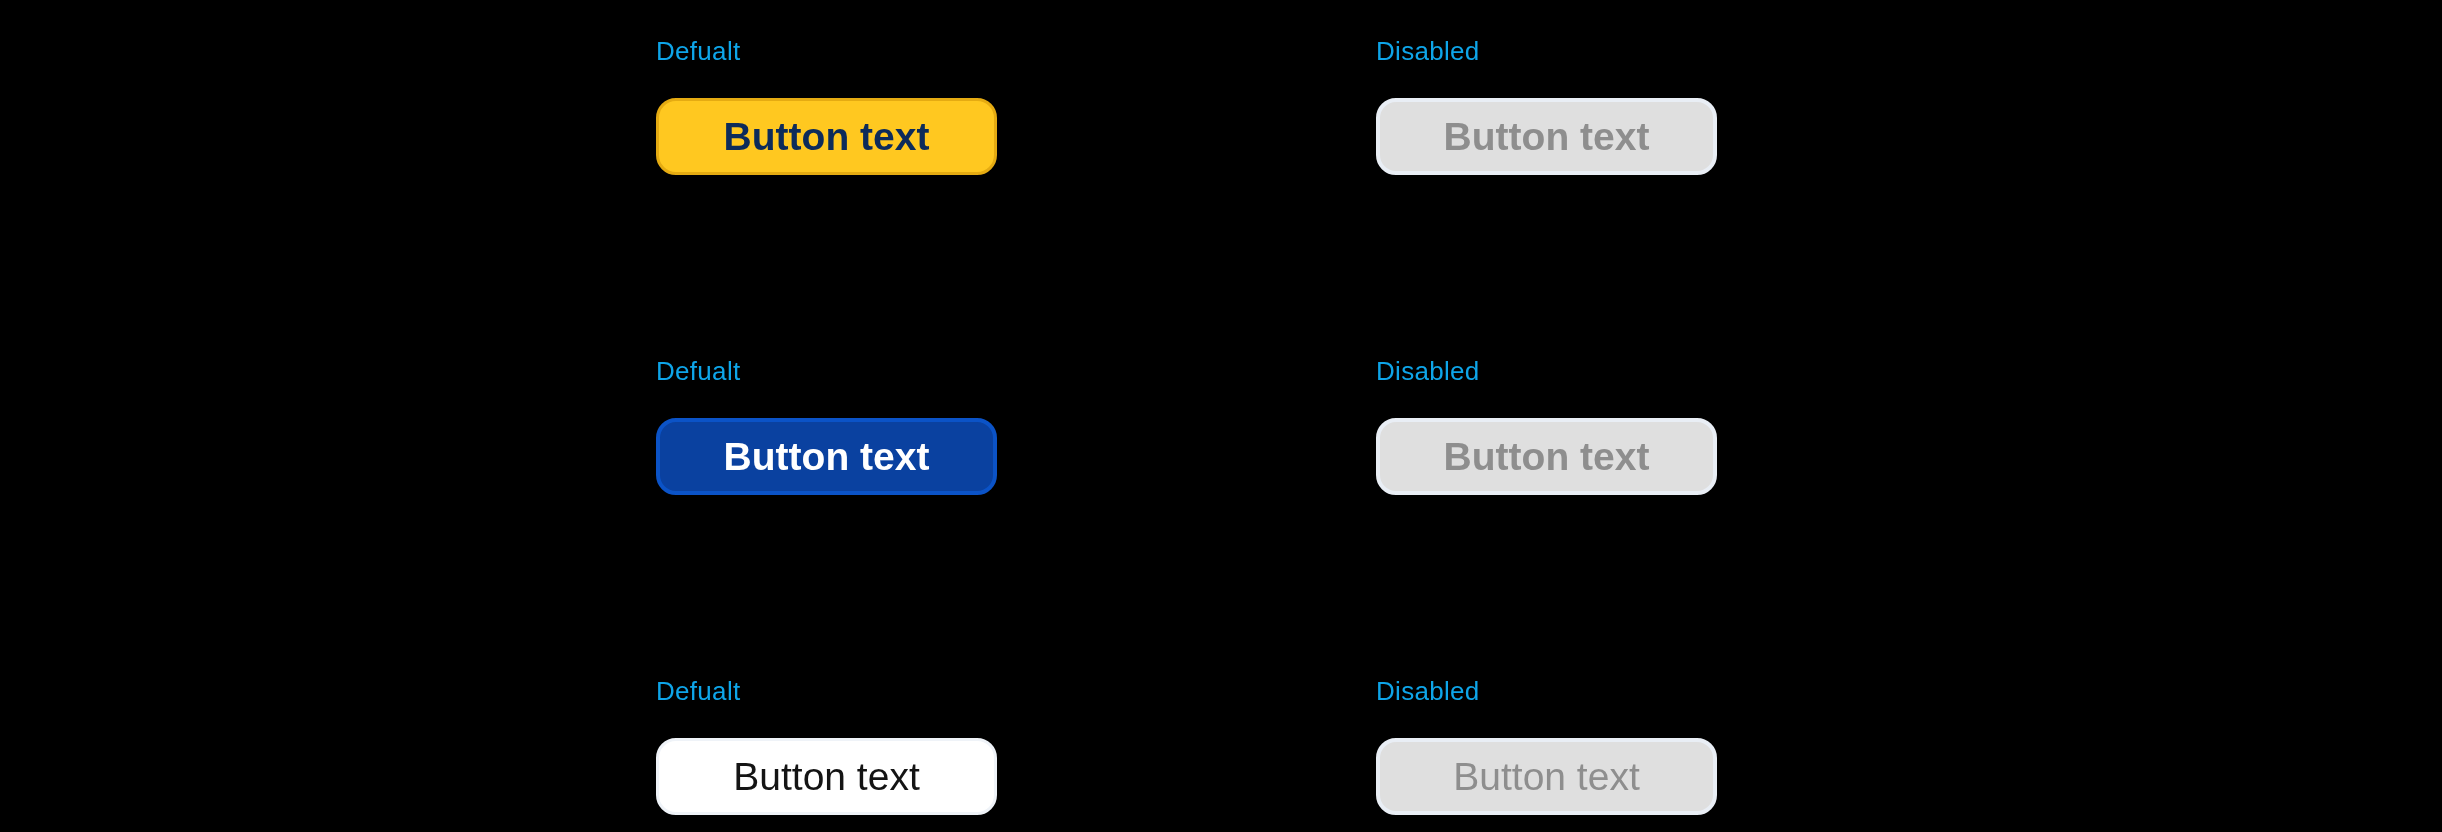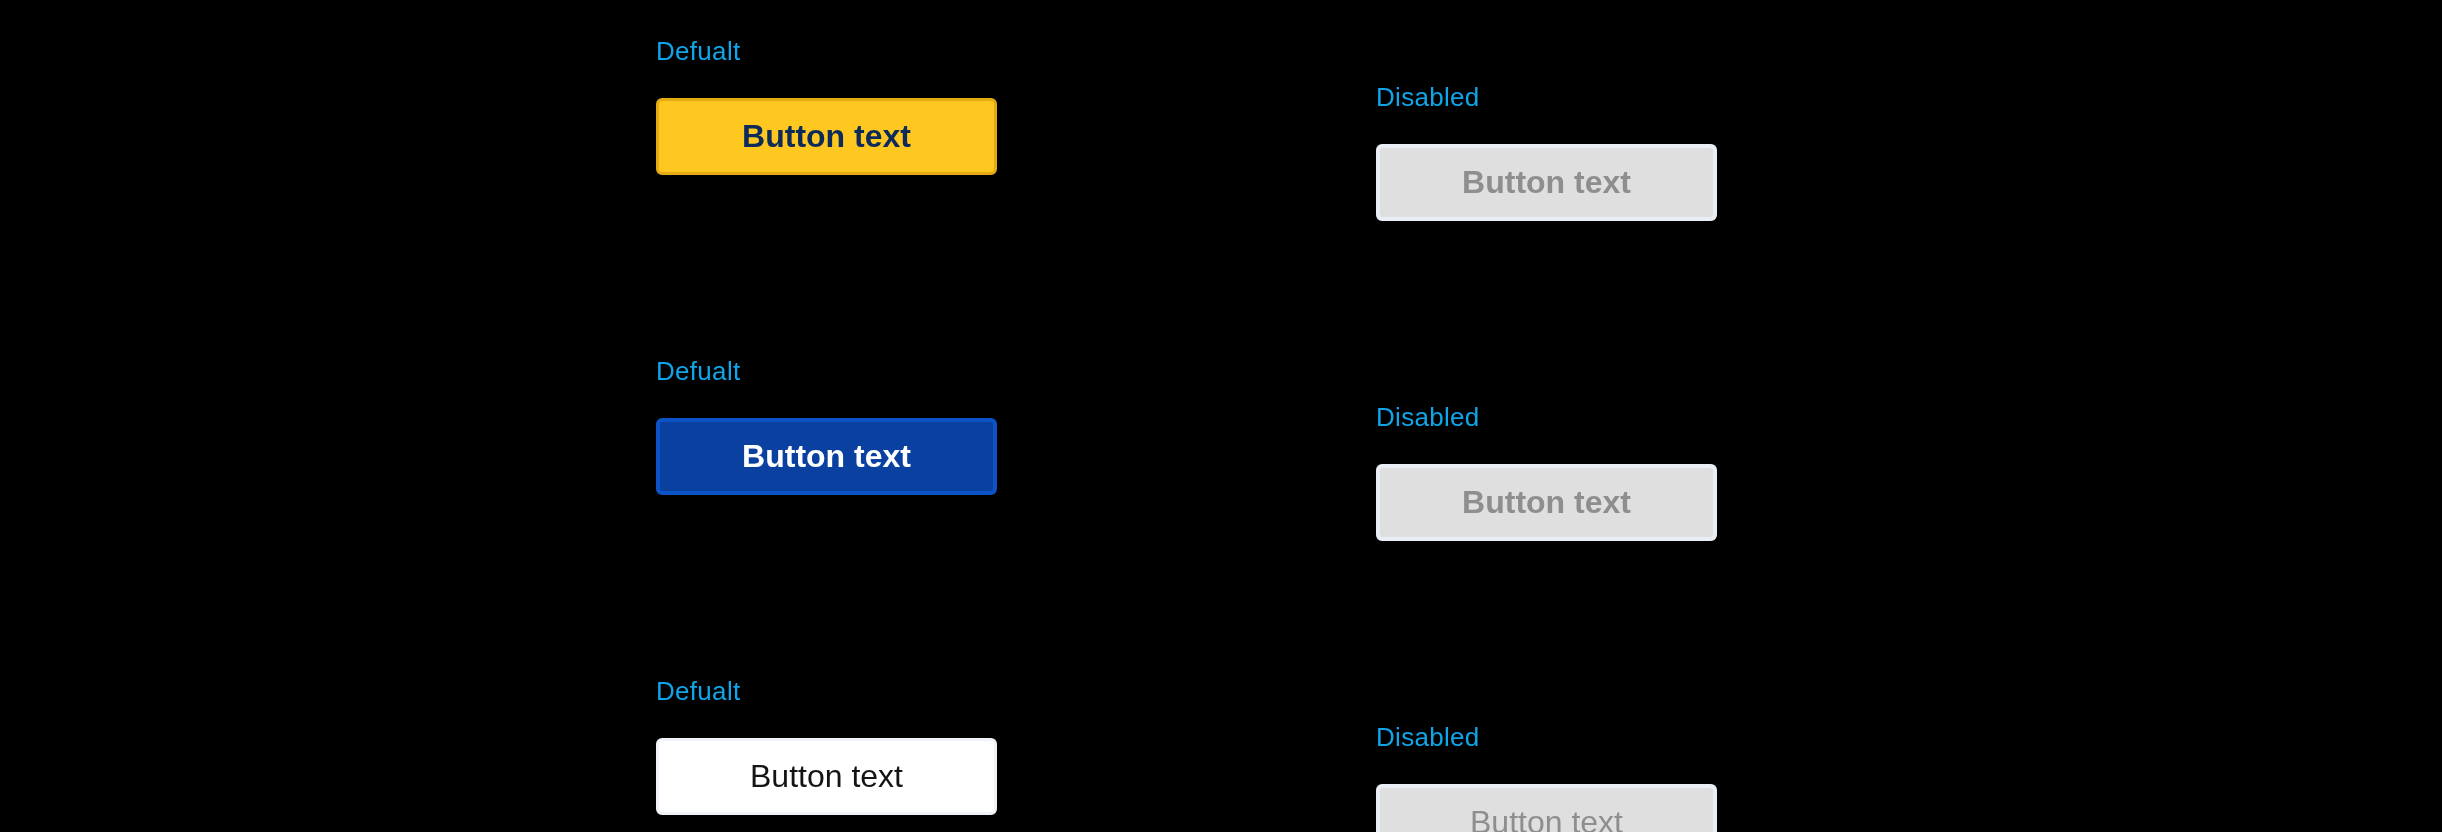--- a/index.html
+++ b/index.html
@@ -19,27 +19,27 @@
     position: absolute;
     font-size: 26px;
     line-height: 1.2;
     color: #0ea5e9;
     letter-spacing: 0.3px;
   }
   .btn {
     position: absolute;
     width: 341px;
     height: 77px;
-    border-radius: 6px;
+    border-radius: 20px;
     box-sizing: border-box;
     display: flex;
     align-items: center;
     justify-content: center;
     font-family: "Liberation Sans", "DejaVu Sans", sans-serif;
-    font-size: 32px;
+    font-size: 39px;
     padding: 0;
     cursor: pointer;
   }
   .btn span { display: block; }
   .btn-bold { font-weight: 700; }
   .btn-regular { font-weight: 400; }
   .btn-yellow {
     background: #FFC820;
     border: 3px solid #E5AB12;
     color: #0D2B5A;
@@ -55,21 +55,21 @@
     color: #141414;
   }
   .btn-disabled {
     background: #DFDFDF;
     border: 4px solid #E9EEF5;
     color: #8E8E8E;
     cursor: default;
   }
   
   .col-default  { left: 656px; }
-  .col-disabled { left: 1376px; margin-top: 46px; }
+  .col-disabled { left: 1376px; }
   .row1-label  { top: 36px; }
   .row1-button { top: 98px; }
   .row2-label  { top: 356px; }
   .row2-button { top: 418px; }
   .row3-label  { top: 676px; }
   .row3-button { top: 738px; }
 </style>
 </head>
 <body>
 

